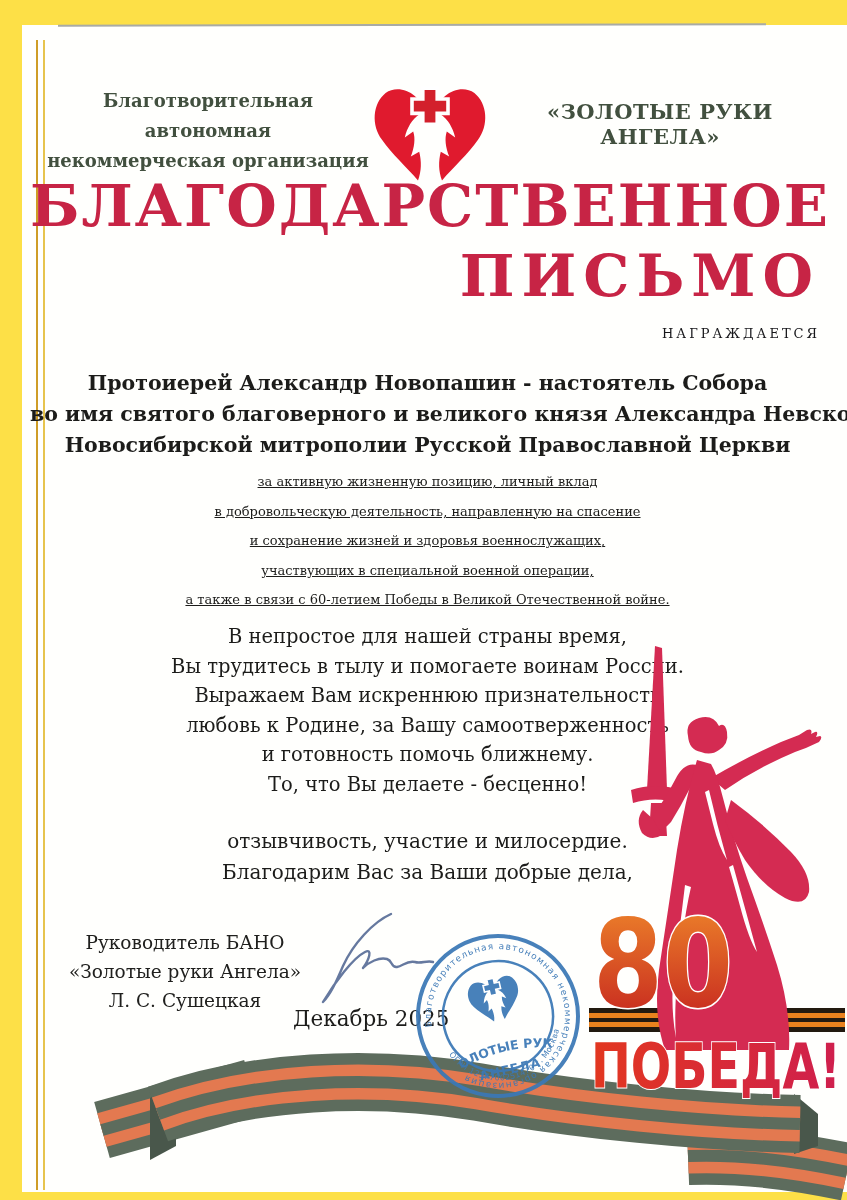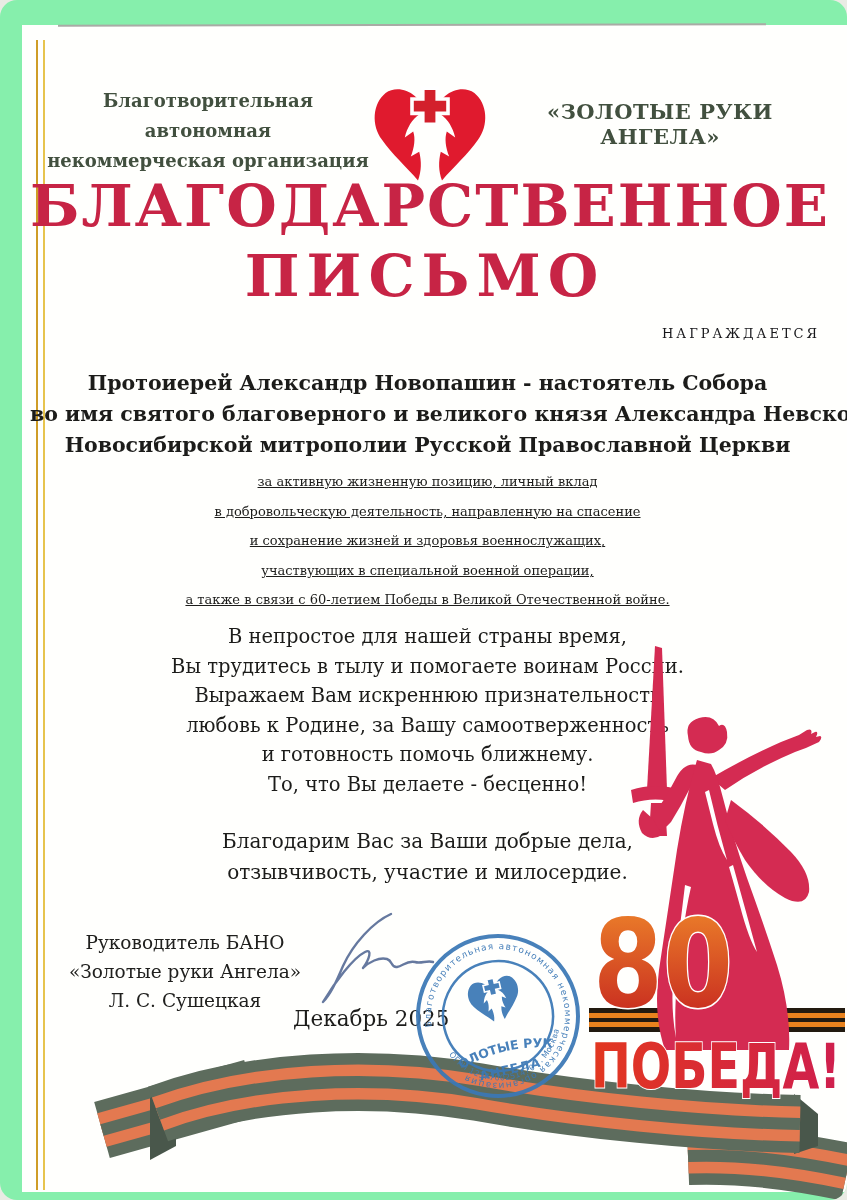--- a/index.html
+++ b/index.html
@@ -1,27 +1,27 @@
 <!DOCTYPE html>
 <html><head>
 <meta charset="utf-8">
 <style>
   html,body{margin:0;padding:0;background:#e9ebe4;}
-  #scan{position:relative;width:847px;height:1200px;background:#86efac;overflow:hidden;
-        font-family:"DejaVu Serif","Liberation Serif",serif;border-radius:17px;}
+  #scan{position:relative;width:847px;height:1200px;background:#fde047;overflow:hidden;
+        font-family:"DejaVu Serif","Liberation Serif",serif;}
   .abs{position:absolute;}
   #page{left:22px;top:25px;width:825px;height:1167px;background:#fffffd;}
   #topline{left:58px;top:24px;width:708px;height:2px;background:#a9aba5;transform:rotate(-0.12deg);}
   .goldline{top:40px;height:1150px;width:2px;}
   #gold1{left:36px;background:#cf9d27;}
   #gold2{left:43px;background:#e7c44e;}
   .orgtext{color:#42503f;font-weight:bold;text-align:center;}
   #org-left{left:46px;top:86px;width:324px;font-size:18px;line-height:30px;}
   #org-right{left:495px;top:99px;width:330px;font-size:21px;letter-spacing:.5px;font-weight:600;}
-  .title{left:30px;width:790px;text-align:center;color:#c72445;font-weight:bold;}
+  .title{left:30px;width:790px;text-align:right;color:#c72445;font-weight:bold;}
   #title1{top:172px;font-size:58px;letter-spacing:2px;}
   #title2{top:242px;font-size:58px;letter-spacing:7px;}
   #award{left:30px;top:326px;width:790px;text-align:right;color:#17171a;
          font-size:13px;font-weight:normal;letter-spacing:3px;}
   .para{left:30px;width:795px;text-align:center;color:#1c1c1a;}
   .para div{white-space:nowrap;}
   #recipient{top:368px;font-size:20.5px;font-weight:bold;line-height:31px;}
   #reason{top:467px;font-size:13px;line-height:29.6px;text-decoration:underline;}
   #mainp{top:622px;font-size:19.5px;line-height:29.6px;}
   #gratitude{top:826px;font-size:20px;line-height:31px;}
@@ -80,22 +80,22 @@
   <div id="mainp" class="abs para">
     <div>В непростое для нашей страны время,</div>
     <div>Вы трудитесь в тылу и помогаете воинам России.</div>
     <div>Выражаем Вам искреннюю признательность</div>
     <div>любовь к Родине, за Вашу самоотверженность</div>
     <div>и готовность помочь ближнему.</div>
     <div>То, что Вы делаете - бесценно!</div>
   </div>
 
   <div id="gratitude" class="abs para">
+    <div>отзывчивость, участие и милосердие.</div>
     <div>Благодарим Вас за Ваши добрые дела,</div>
-    <div>отзывчивость, участие и милосердие.</div>
   </div>
 
   <svg id="ribbon" class="abs" width="847" height="160" viewBox="0 0 847 160">
     <g stroke-linecap="butt" fill="none">
 
       <path d="M252,48 L102,90" stroke="#5d6c5d" stroke-width="58"></path>
       <path d="M252,48 L102,90" stroke="#e37950" stroke-width="35"></path>
       <path d="M252,48 L102,90" stroke="#5d6c5d" stroke-width="12"></path>
 
       <path d="M688,116 C740,114 800,122 847,132" stroke="#5d6c5d" stroke-width="58"></path>

